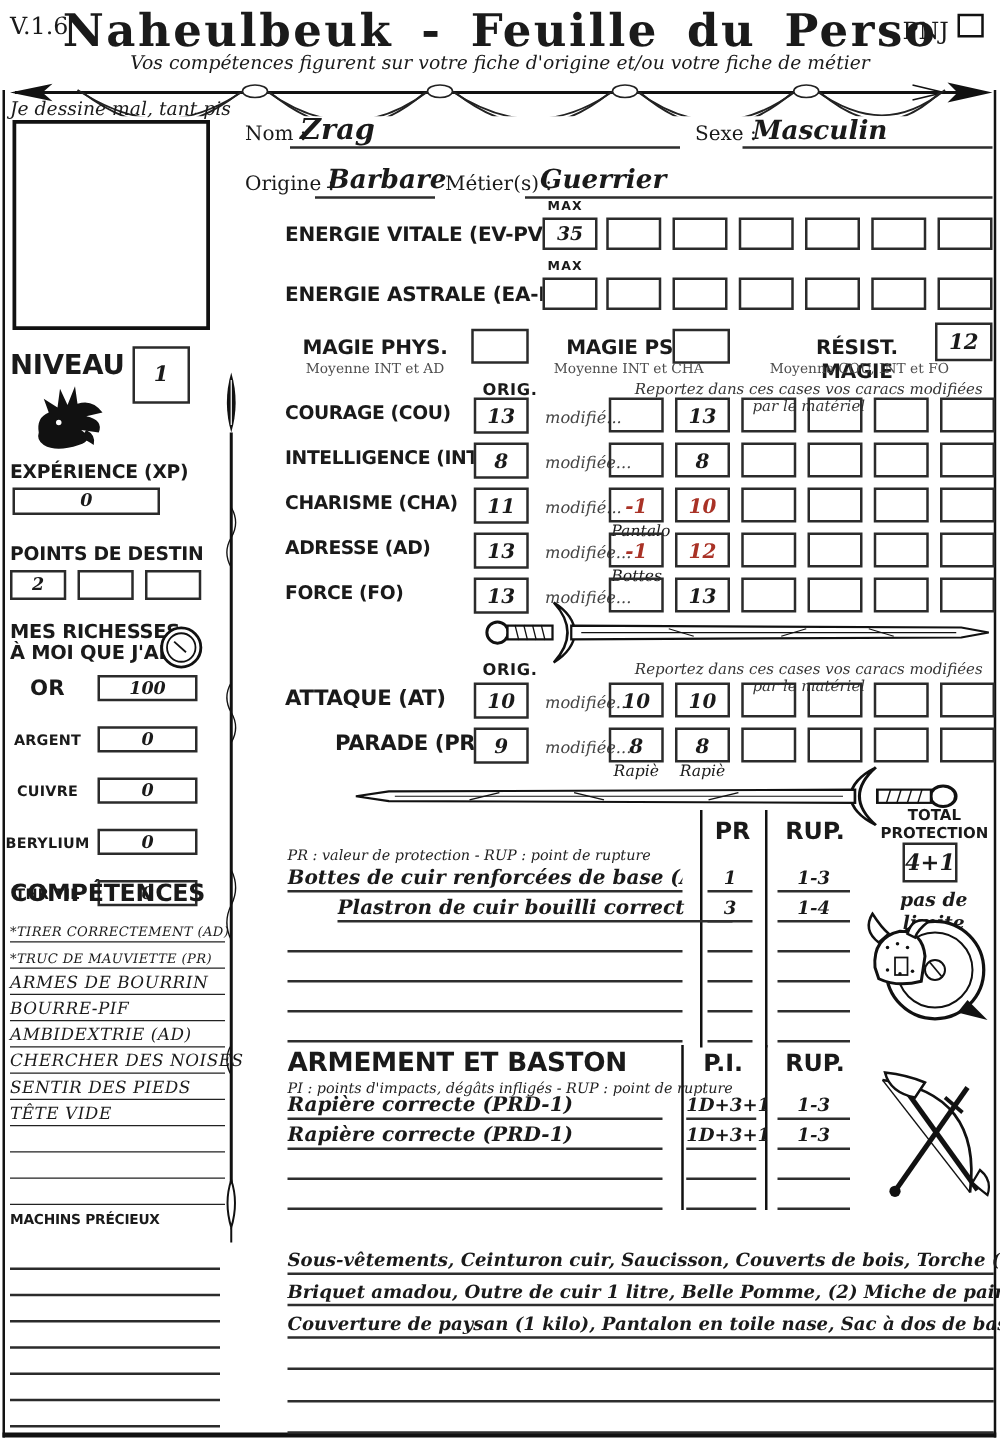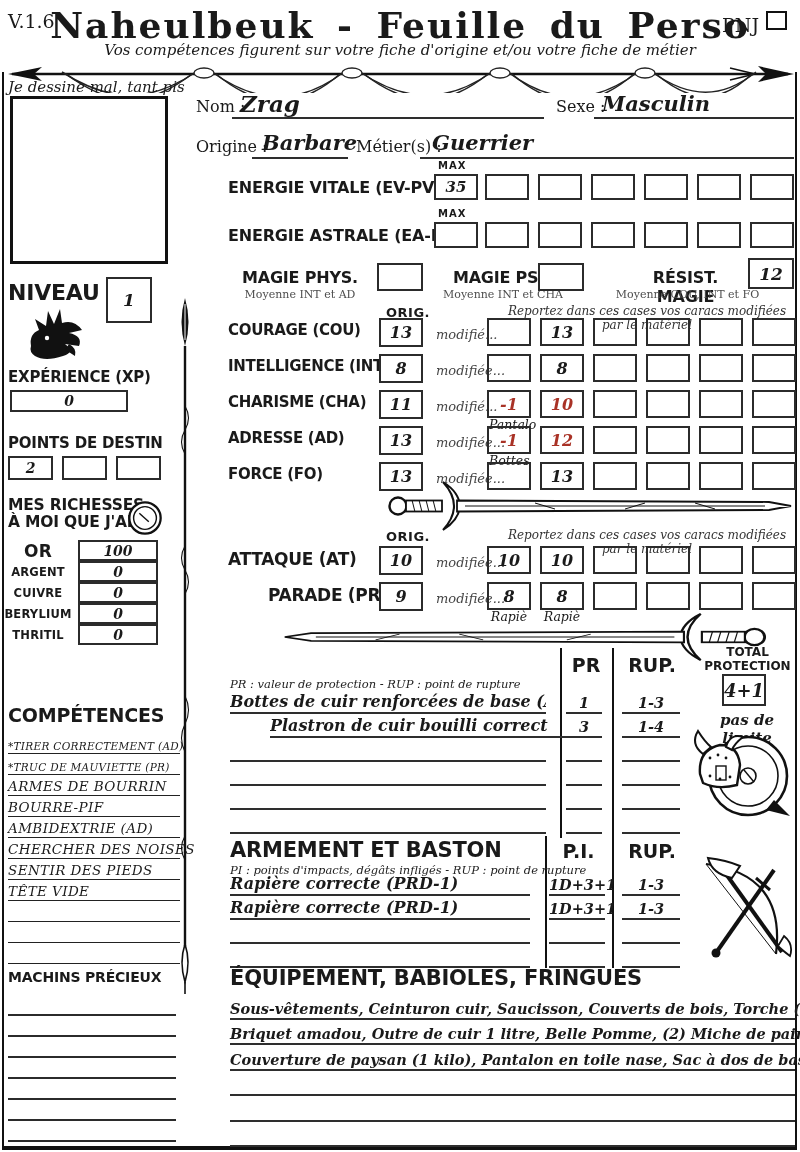--- a/index.html
+++ b/index.html
@@ -39,21 +39,21 @@
   .uline{border-bottom:2px solid #2e2e2e;height:0;}
   
   .portrait{left:10px;top:96px;width:158px;height:168px;border:3px solid #111;box-sizing:border-box;}
   .skills{left:8px;top:733px;width:172px;display:flex;flex-direction:column;text-align:center;}
   .srow{position:relative;height:21px;border-bottom:1.5px solid #222;
         font-family:"DejaVu Serif",serif;font-style:italic;font-size:13.5px;letter-spacing:0.4px;
         display:flex;align-items:flex-end;padding-bottom:1px;box-sizing:border-box;white-space:nowrap;}
   .skills div.srow:nth-of-type(1),.skills div.srow:nth-of-type(2){font-size:10.5px;letter-spacing:0.3px;}
   .machins{left:8px;top:995px;width:168px;display:flex;flex-direction:column;}
   .mrow{height:21px;border-bottom:2px solid #2b2b2b;box-sizing:border-box;}
-  .moneyhost{left:0;top:540px;width:180px;display:flex;flex-direction:column;gap:0;}
+  .moneyhost{left:0;top:540px;width:180px;display:flex;flex-direction:column;gap:20px;}
   .money-row{position:relative;height:21px;}
   .mlabel{position:absolute;left:0;top:0;width:76px;height:21px;font-size:11.5px;font-weight:bold;
         display:flex;align-items:center;justify-content:center;letter-spacing:0.2px;}
   .moneyhost div.money-row:first-of-type .mlabel{font-size:17px;}
   .mbox{position:absolute;left:78px;top:0;width:80px;height:21px;}
   .mval{font-size:14px;}
   .destinhost{left:8px;top:456px;display:flex;gap:9px;}
   .dbox{width:45px;height:24px;}
   
   .energy-label{left:228px;font-size:16px;}
@@ -265,21 +265,21 @@
 
       <div class="srow">
         <span></span>
       </div>
 
       <div class="srow">
         <span></span>
       </div>
     </div>
 
-  <div class="abs heavy" style="left:8px;top:969px;font-size:14px;">MACHINS PRÉCIEUX</div>
+  <div class="abs heavy" style="left:8px;top:969px;font-size:11px;">MACHINS PRÉCIEUX</div>
   <div class="abs machins">
 
   <div class="mrow"></div>
       <div class="mrow"></div>
       <div class="mrow"></div>
       <div class="mrow"></div>
       <div class="mrow"></div>
       <div class="mrow"></div>
       <div class="mrow"></div>
     </div>
@@ -798,21 +798,20 @@
       <line x1="8" y1="8" x2="78" y2="98" stroke="#111" stroke-width="1"></line>
       <line x1="20" y1="94" x2="76" y2="14" stroke="#111" stroke-width="4"></line>
       <line x1="58" y1="22" x2="72" y2="34" stroke="#111" stroke-width="3"></line>
       <circle cx="18" cy="97" r="4.5" fill="#111"></circle>
       <line x1="84" y1="96" x2="28" y2="18" stroke="#111" stroke-width="4"></line>
       <path d="M34,22 Q14,18 10,2 Q28,4 42,10 Q38,16 34,22 Z" fill="#fff" stroke="#111" stroke-width="2"></path>
       <path d="M86,80 Q96,88 92,100 Q84,94 80,90 Z" fill="#fff" stroke="#111" stroke-width="1.8"></path>
     </svg>
   </div>
 
-  <div class="abs sect-title" style="left:230px;top:966px;">ÉQUIPEMENT, BABIOLES, FRINGUES</div>
   <div class="abs lrowhost equip-rows">
 
       <div class="lrow">
         <span class="eqline">Sous-vêtements, Ceinturon cuir, Saucisson, Couverts de bois, Torche (1H), Écuelle</span>
       </div>
 
       <div class="lrow">
         <span class="eqline">Briquet amadou, Outre de cuir 1 litre, Belle Pomme, (2) Miche de pain, Chaussettes</span>
       </div>
 

